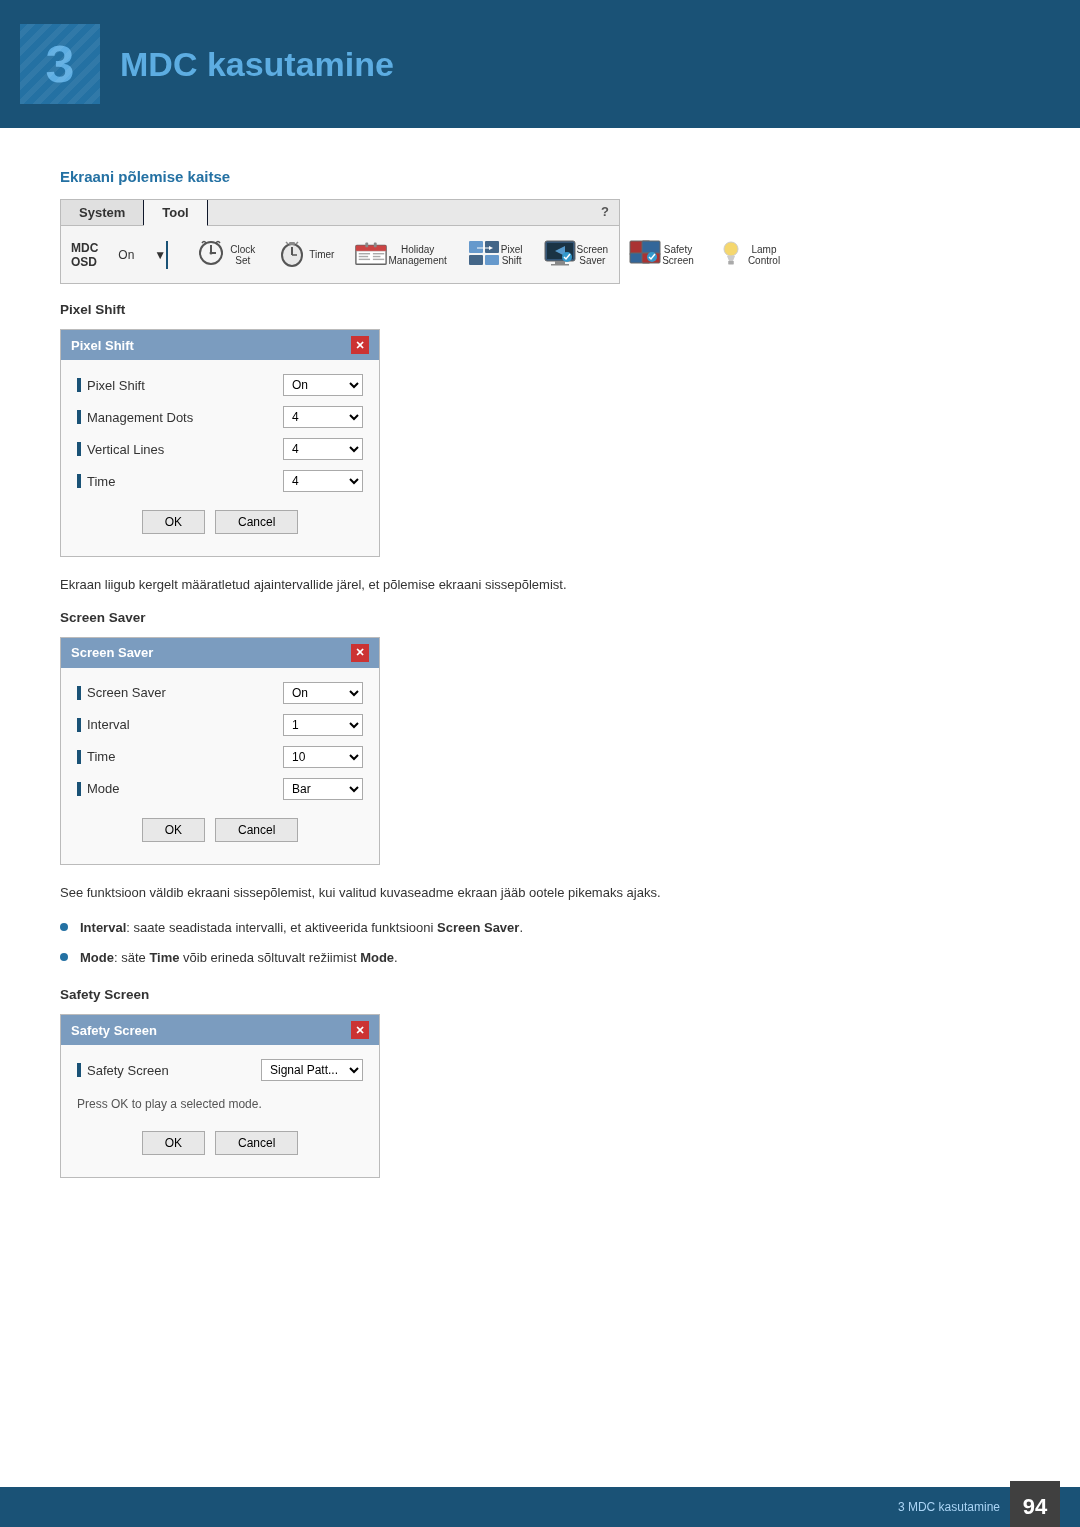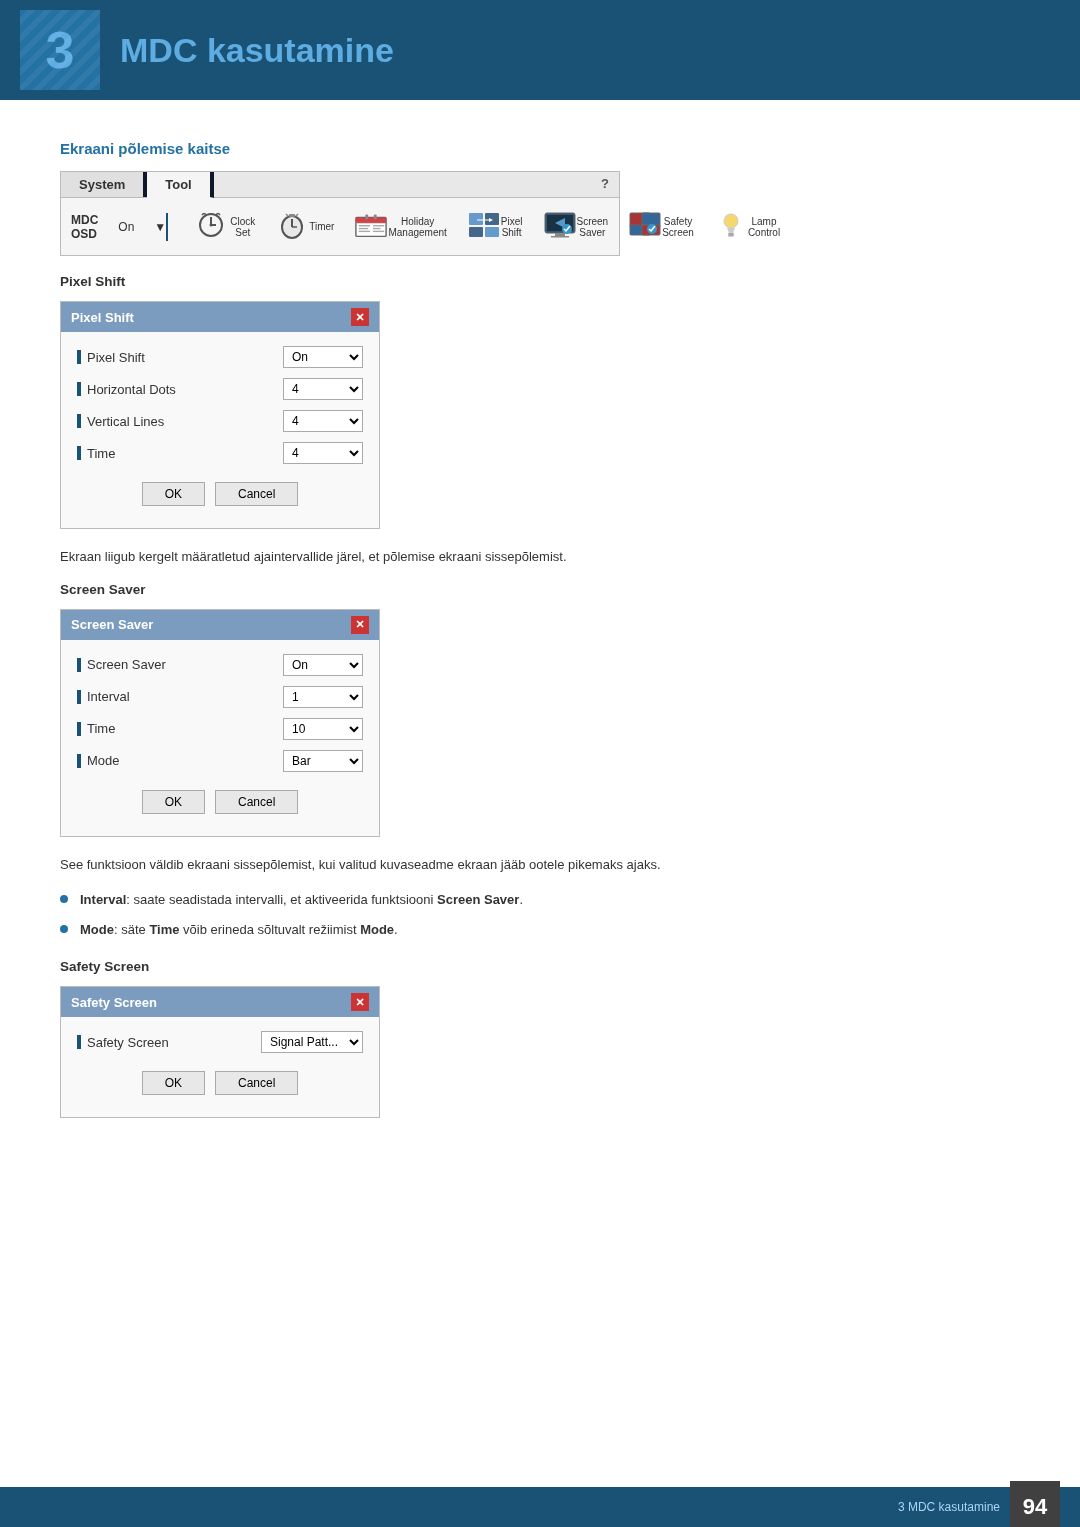--- a/index.html
+++ b/index.html
@@ -9,21 +9,21 @@
       width: 1080px;
       min-height: 1527px;
       position: relative;
       font-size: 14px;
       color: #333;
     }
 
     
     .header {
       background: #1a5276;
-      height: 100px;
+      height: 128px;
       display: flex;
       align-items: center;
       padding-left: 20px;
       position: relative;
     }
     .header-num-box {
       background: #2471a3;
       width: 80px;
       height: 80px;
       display: flex;
@@ -76,21 +76,21 @@
       margin-bottom: 18px;
     }
     .toolbar-tabs {
       display: flex;
       border-bottom: 1px solid #bbb;
       background: #e8e8e8;
     }
     .toolbar-tab {
       padding: 5px 18px;
       font-size: 13px;
-      border-right: 4px solid #0f172a;
+      border-right: 1px solid #0f172a;
       background: #e0e0e0;
       cursor: pointer;
       font-weight: bold;
     }
     .toolbar-tab.active {
       background: #f5f5f5;
       border-bottom: 1px solid #f5f5f5;
       margin-bottom: -1px;
     }
     .toolbar-question {
@@ -454,21 +454,21 @@
           <span class="row-indicator"></span>
           <span>Pixel Shift</span>
         </div>
         <select class="dialog-select">
           <option>On</option><option>Off</option>
         </select>
       </div>
       <div class="dialog-row">
         <div class="dialog-row-label">
           <span class="row-indicator"></span>
-          <span>Horizontal Dots</span>
+          <span>Management Dots</span>
         </div>
         <select class="dialog-select">
           <option>4</option><option>1</option><option>2</option><option>3</option>
         </select>
       </div>
       <div class="dialog-row">
         <div class="dialog-row-label">
           <span class="row-indicator"></span>
           <span>Vertical Lines</span>
         </div>
@@ -568,20 +568,21 @@
     <div class="dialog-body">
       <div class="dialog-row">
         <div class="dialog-row-label">
           <span class="row-indicator"></span>
           <span>Safety Screen</span>
         </div>
         <select class="dialog-select" style="width:102px;">
           <option>Signal Patt...</option><option>All White</option><option>Scroll</option>
         </select>
       </div>
+      <div class="dialog-note">Press OK to play a selected mode.</div>
       <div class="dialog-buttons">
         <button class="dialog-btn">OK</button>
         <button class="dialog-btn">Cancel</button>
       </div>
     </div>
   </div>
 
 </div>
 
 <div class="footer">

